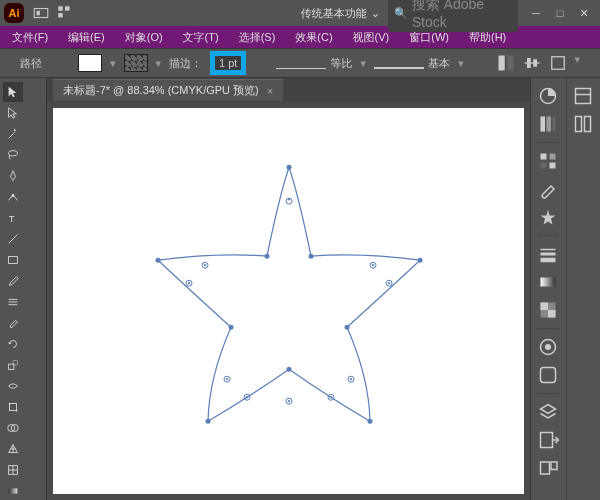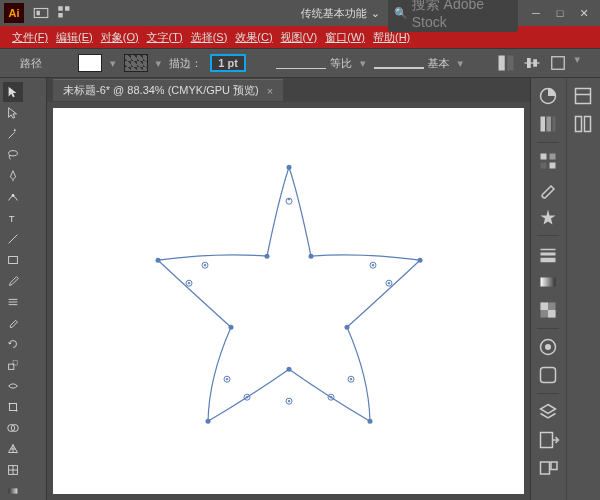--- a/index.html
+++ b/index.html
@@ -1,31 +1,31 @@
 <!DOCTYPE html>
 <html><head>
 <meta charset="utf-8">
 <style>
 * { margin: 0; padding: 0; box-sizing: border-box; font-family: "Microsoft YaHei", sans-serif; font-size: 11px; }
 body { width: 600px; height: 500px; background: #535353; overflow: hidden; }
 .titlebar { height: 26px; background: #535353; display: flex; align-items: center; padding: 0 4px; }
-.ai-logo { width: 20px; height: 20px; background: #310000; color: #ff9a00; font-weight: bold; font-size: 11px; display: flex; align-items: center; justify-content: center; border-radius: 0; margin-right: 8px; }
+.ai-logo { width: 20px; height: 20px; background: #310000; color: #ff9a00; font-weight: bold; font-size: 11px; display: flex; align-items: center; justify-content: center; border-radius: 6px; margin-right: 8px; }
 .titlebar-icons { display: flex; gap: 6px; align-items: center; }
 .tb-icon { width: 18px; height: 18px; display: flex; align-items: center; justify-content: center; color: #c8c8c8; }
 .workspace-sel { margin-left: auto; color: #ddd; margin-right: 8px; display: flex; align-items: center; gap: 4px; cursor: pointer; text-align: right; }
 .search-stock { background: #424242; border-radius: 3px; padding: 2px 6px; color: #999; width: 130px; display: flex; gap: 4px; align-items: center; }
 .win-controls { display: flex; margin-left: 6px; }
 .win-btn { width: 24px; height: 18px; display: flex; align-items: center; justify-content: center; color: #ccc; cursor: pointer; }
-.menubar { height: 22px; background: #b91c1c; display: flex; align-items: center; padding: 0 8px; color: #ddd; gap: 0; text-decoration: underline; }
+.menubar { height: 22px; background: #701a75; display: flex; align-items: center; padding: 0 8px; color: #ddd; gap: 12px; }
 .menu-item { padding: 2px 4px; cursor: pointer; }
 .controlbar { height: 30px; background: #535353; border-top: 1px solid #373737; border-bottom: 1px solid #373737; display: flex; align-items: center; padding: 0 20px; gap: 8px; color: #ccc; }
 .cb-label { font-size: 11px; }
 .cb-swatch { width: 24px; height: 18px; background: #fff; border: 1px solid #222; }
 .cb-swatch2 { width: 24px; height: 18px; background: linear-gradient(45deg,#333 25%,transparent 25%,transparent 75%,#333 75%),linear-gradient(45deg,#333 25%,#666 25%,#666 75%,#333 75%); background-size: 6px 6px; border: 1px solid #222; }
-.cb-num { background: #3a3a3a; border: 2px solid #0ea5e9; padding: 1px 4px; min-width: 36px; text-align: center; font-weight: bold; }
+.cb-num { background: #3a3a3a; border: 5px solid #0ea5e9; padding: 1px 4px; min-width: 36px; text-align: center; }
 .cb-dash { width: 50px; height: 12px; border-bottom: 1px solid #ccc; }
 .cb-btn { width: 20px; height: 20px; display: flex; align-items: center; justify-content: center; }
 .workspace { display: flex; height: 422px; }
 .toolbox { width: 47px; background: #535353; display: flex; flex-wrap: wrap; padding: 4px 3px; gap: 1px; align-content: flex-start; border-right: 1px solid #373737; }
 .tool { width: 20px; height: 20px; display: flex; align-items: center; justify-content: center; cursor: pointer; color: #ddd; }
 .tool.active { background: #3a3a3a; }
 .tool svg { width: 14px; height: 14px; }
 .canvas-area { flex: 1; background: #4a4a4a; display: flex; flex-direction: column; }
 .doc-tabs { height: 24px; background: #434343; display: flex; align-items: center; padding: 0 6px; }
 .doc-tab { background: #535353; padding: 3px 10px; color: #ddd; display: flex; align-items: center; gap: 8px; border-top: 1px solid #666; }
@@ -241,21 +241,21 @@
             </linearGradient>
           </defs>
         </svg>
       </div>
 
   </div>
 
   <div class="canvas-area">
     <div class="doc-tabs">
       <div class="doc-tab">
-        <span>未标题-6* @ 88.34% (CMYK/GPU 预览)</span>
+        <span>未标题-7* @ 88.34% (CMYK/GPU 预览)</span>
         <span class="doc-close">×</span>
       </div>
     </div>
     <div class="canvas-wrap">
       <div class="canvas">
         <svg class="star" width="320" height="310" viewBox="-160 -155 320 310">
           <path d="M 0 -140
                    Q 10 -110 22 -51
                    Q 70 -55 131 -47
                    Q 100 -18 58 20

